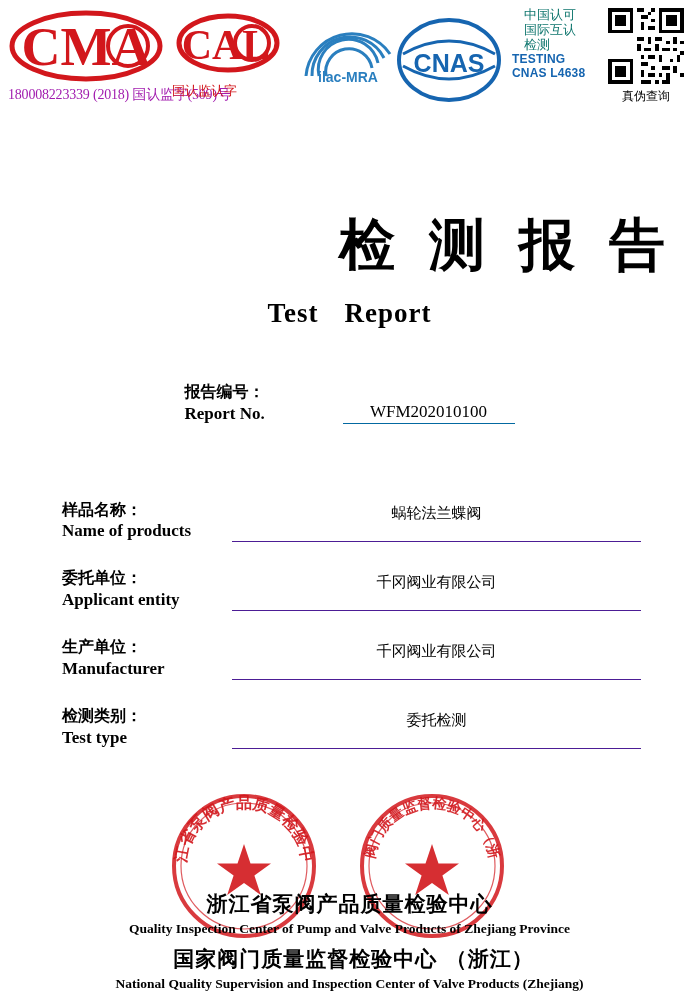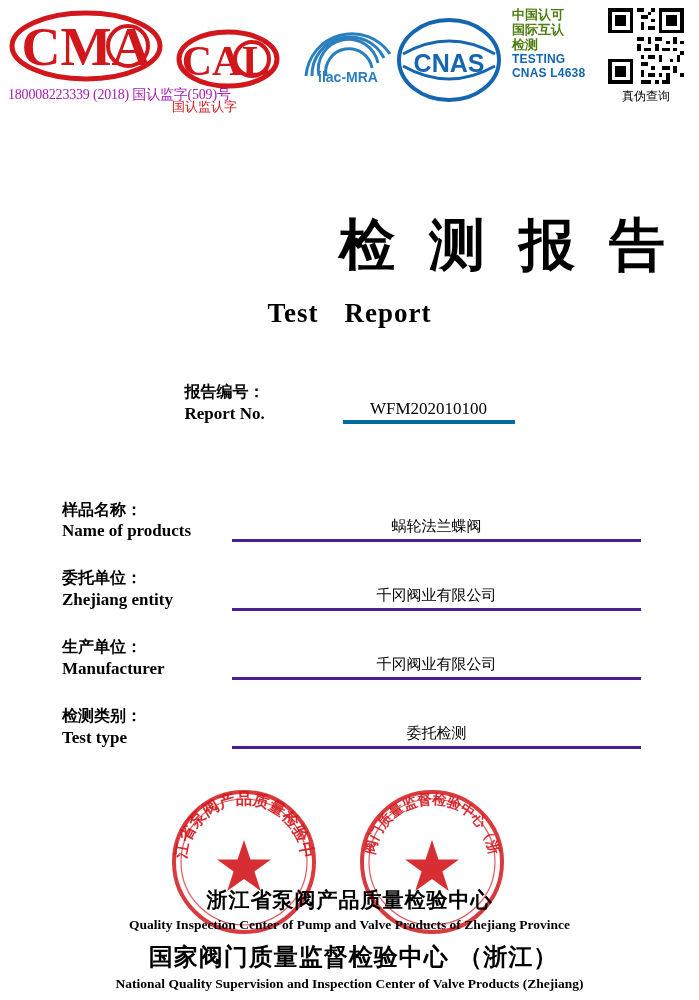--- a/index.html
+++ b/index.html
@@ -45,21 +45,21 @@
     font-size: 14px;
     color: #a21caf;
     letter-spacing: -0.2px;
     margin-top: 2px;
     white-space: nowrap;
   }
 
   
   .cal {
     left: 176px;
-    top: 28px;
+    top: 12px;
     width: 100px;
   }
   .cal-sub {
     font-family: "Liberation Serif", serif;
     font-size: 13px;
     color: #d2171c;
     white-space: nowrap;
     margin-top: 4px;
     margin-left: -4px;
   }
@@ -76,23 +76,24 @@
   .cnas-text {
     position: absolute;
     left: 512px;
     top: 8px;
     width: 84px;
     line-height: 1.15;
   }
   .cnas-text .cn {
     font-family: "Liberation Sans", sans-serif;
     font-size: 13px;
-    color: #4d7c0f;
-    font-weight: bold;
+    color: #0f766e;
+    font-weight: normal;
     display: block;
+    margin-left: 12px;
   }
   .cnas-text .en {
     font-family: "Liberation Sans", sans-serif;
     font-size: 12px;
     color: #1665b0;
     font-weight: bold;
     display: block;
     letter-spacing: 0.2px;
   }
 
@@ -153,21 +154,21 @@
     font-family: "DejaVu Serif", serif;
     font-size: 16px;
     font-weight: bold;
   }
   .report-no .lbl-en {
     font-family: "Liberation Serif", serif;
     font-size: 17px;
     font-weight: bold;
   }
   .report-no .value {
-    border-bottom: 4px solid #0369a1;
+    border-bottom: 1px solid #0369a1;
     min-width: 160px;
     text-align: center;
     align-self: flex-end;
     font-family: "Liberation Serif", serif;
     font-size: 17px;
     padding: 0 6px 1px 6px;
     margin-bottom: 2px;
   }
 
   
@@ -193,25 +194,25 @@
     font-weight: bold;
   }
   .field-label .en {
     display: block;
     font-family: "Liberation Serif", serif;
     font-size: 17px;
     font-weight: bold;
   }
   .field-value {
     flex: 1;
-    border-bottom: 3px solid #4c1d95;
+    border-bottom: 1px solid #4c1d95;
     text-align: center;
     font-family: Liberation Serif, serif;
     font-size: 15px;
-    padding-bottom: 3px;
+    padding-bottom: 18px;
   }
 
   
   .footer {
     position: absolute;
     left: 0;
     right: 0;
     bottom: 8px;
     text-align: center;
   }
@@ -239,21 +240,21 @@
     letter-spacing: 1px;
   }
   .f-en-1 {
     font-family: "Liberation Serif", serif;
     font-size: 13.5px;
     font-weight: bold;
     margin-top: 3px;
   }
   .f-cn-2 {
     font-family: "DejaVu Serif", serif;
-    font-size: 24px;
+    font-size: 21px;
     font-weight: bold;
     letter-spacing: 1px;
     margin-top: 8px;
     padding-left: 8px;
   }
   .f-en-2 {
     font-family: "Liberation Serif", serif;
     font-size: 13.5px;
     font-weight: bold;
     margin-top: 3px;
@@ -399,21 +400,21 @@
     <div class="field-label">
       <span class="cn">样品名称：</span>
       <span class="en">Name of products</span>
     </div>
     <div class="field-value">蜗轮法兰蝶阀</div>
   </div>
 
   <div class="field-row">
     <div class="field-label">
       <span class="cn">委托单位：</span>
-      <span class="en">Zhejiang entity</span>
+      <span class="en">Applicant entity</span>
     </div>
     <div class="field-value">千冈阀业有限公司</div>
   </div>
 
   <div class="field-row">
     <div class="field-label">
       <span class="cn">生产单位：</span>
       <span class="en">Manufacturer</span>
     </div>
     <div class="field-value">千冈阀业有限公司</div>

